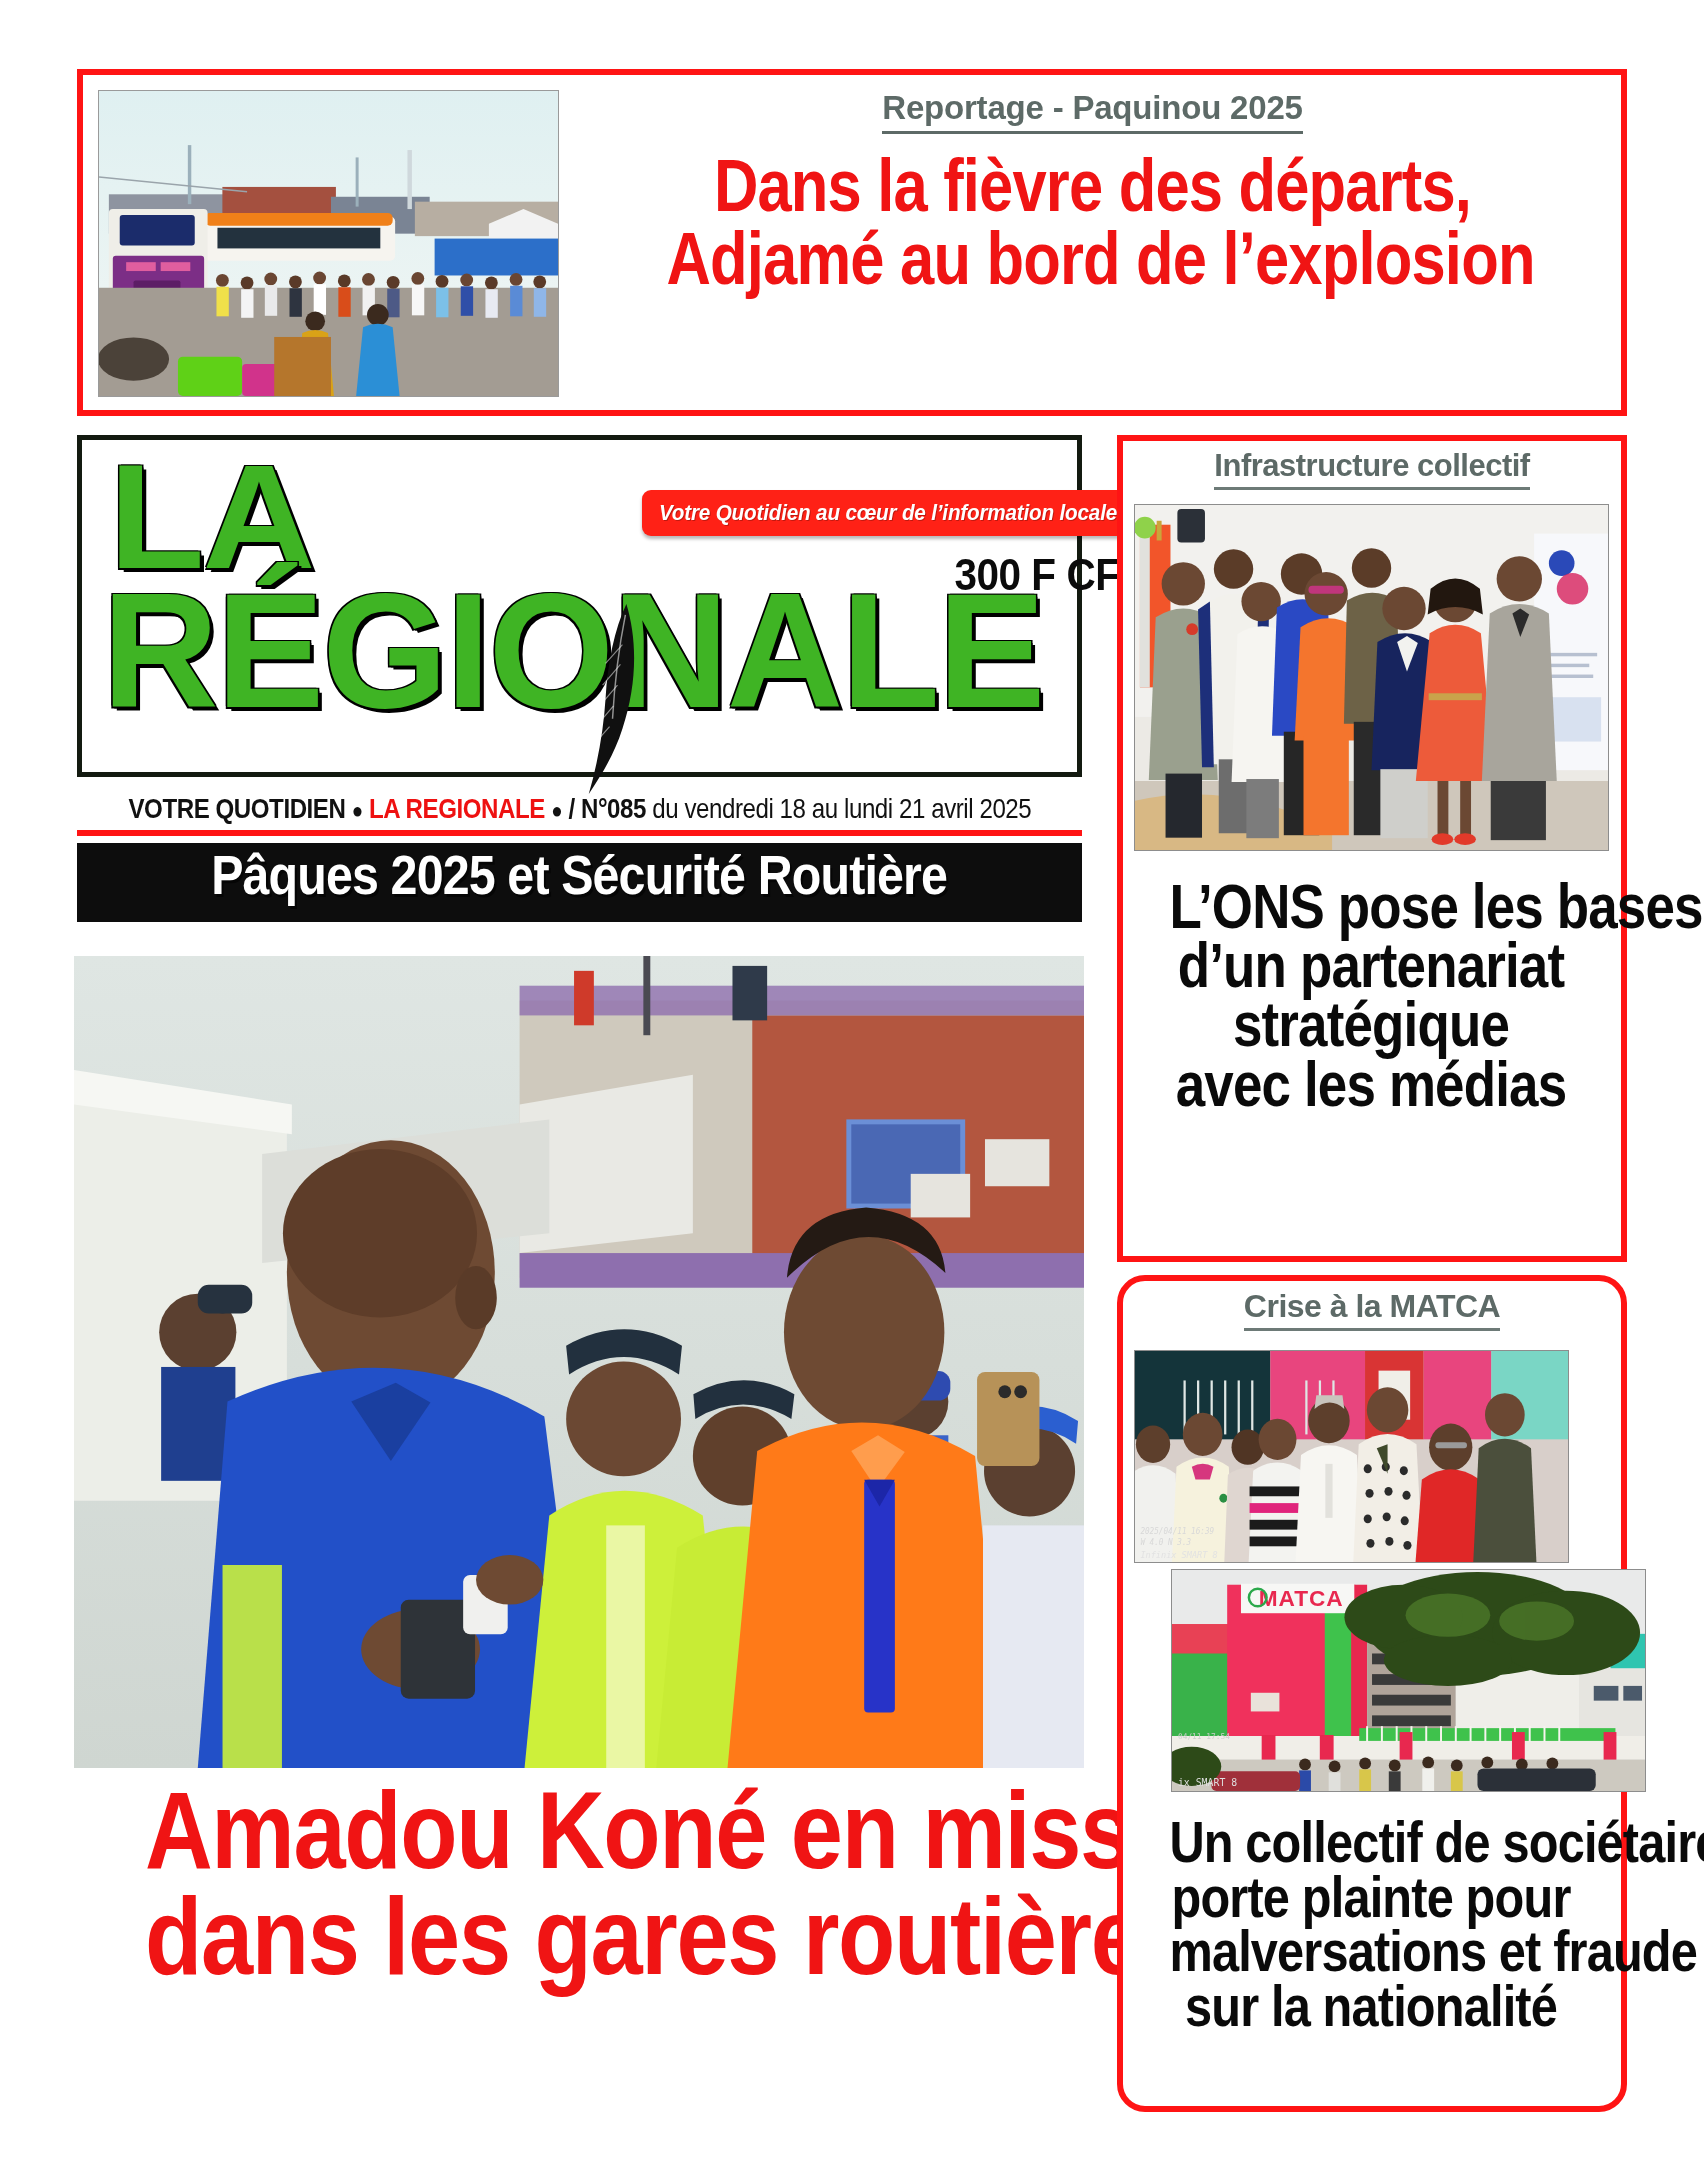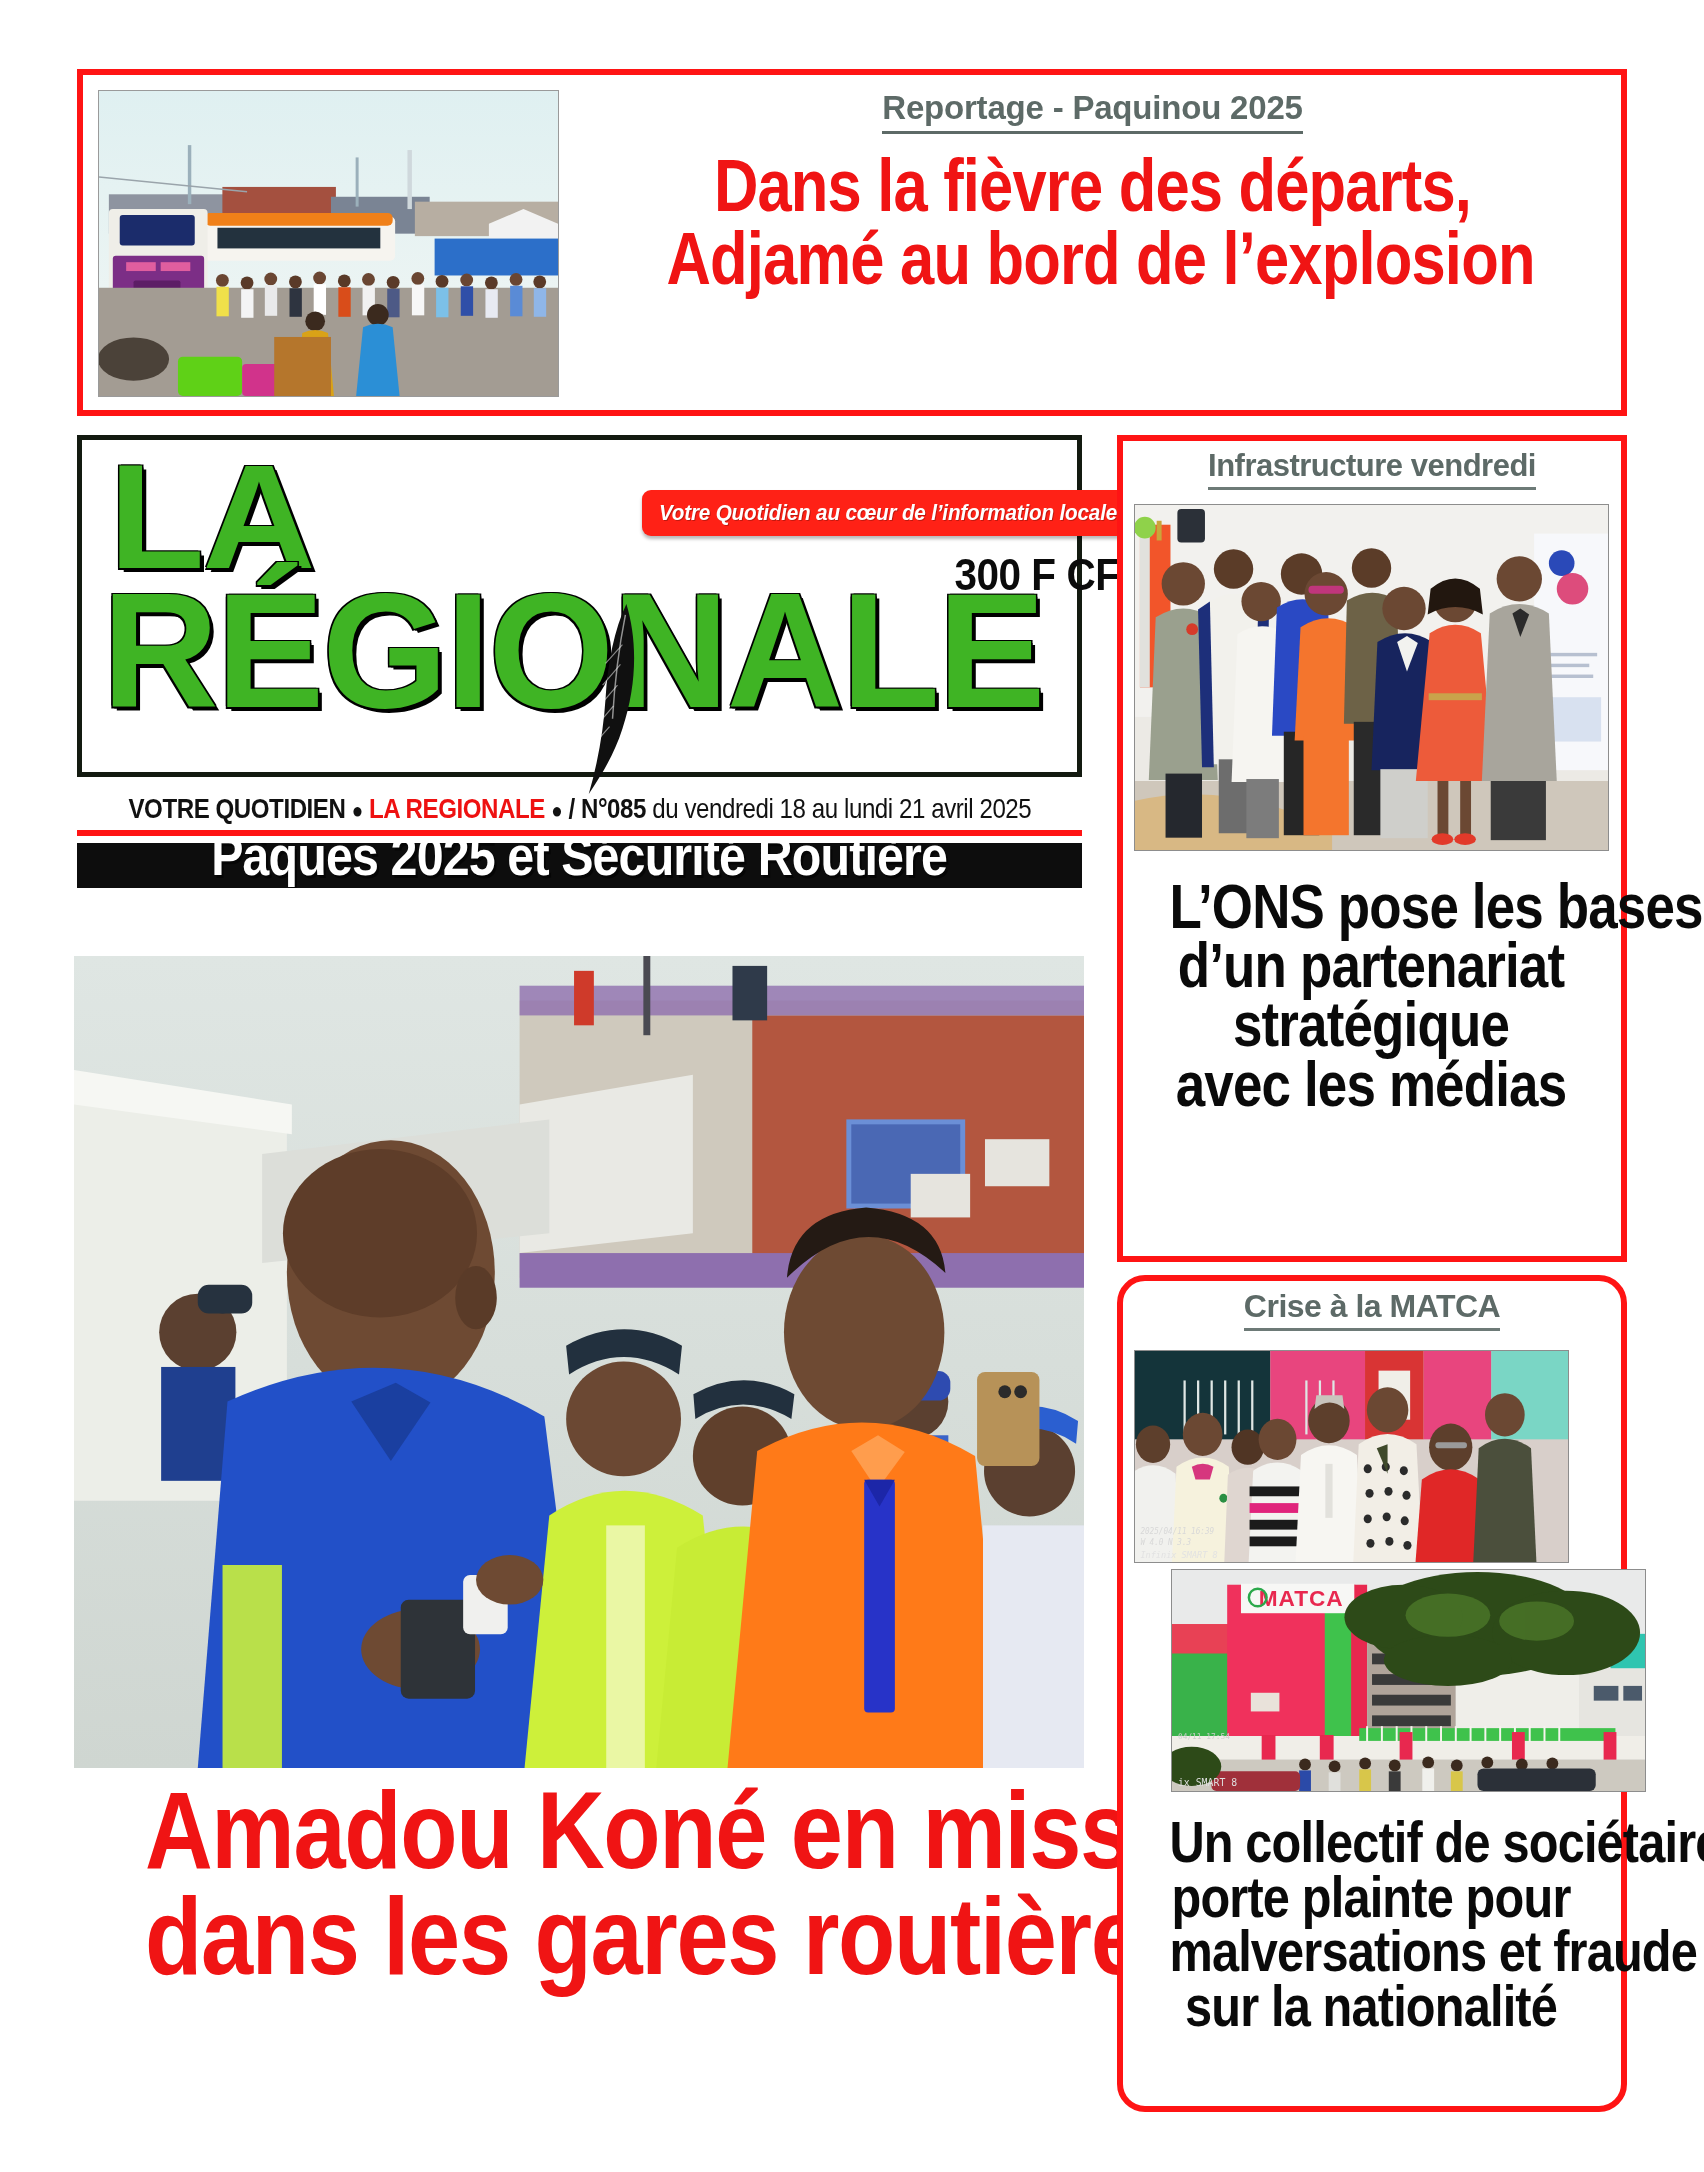--- a/index.html
+++ b/index.html
@@ -104,22 +104,22 @@
   }
   .dateline .red{color:#EE1111;}
   .dateline .dot{color:#111;font-size:22px;vertical-align:middle;}
   .dateline .light{font-weight:400;}
   .dateline-rule{
     position:absolute;left:77px;top:830px;width:1005px;height:6.4px;background:#FF1414;
   }
 
   
   .blackbar{
-    position:absolute;left:77px;top:843px;width:1005px;height:45px;
-    background:#0d0d0d;display:flex;align-items:flex-end;justify-content:center;
+    position:absolute;left:77px;top:843px;width:1005px;height:79px;
+    background:#0d0d0d;display:flex;align-items:flex-start;justify-content:center;
     overflow:hidden;
   }
   .blackbar span{
     color:#fff;font-weight:700;font-size:55px;letter-spacing:-1px;
     transform:scaleX(0.88);white-space:nowrap;
     text-shadow:2.5px 2.5px 0 rgba(0,0,0,0.6);
   }
 
   
   .mainphoto{
@@ -379,21 +379,21 @@
 
   <div class="mainhead">
     <div>Amadou Koné en mission</div>
     <div>dans les gares routières</div>
   </div>
 
   <div class="rcol">
 
     <div class="rbox rbox1">
       <div class="kicker-r k1">
-        <span>Infrastructure vendredi</span>
+        <span>Infrastructure collectif</span>
       </div>
 
       <div class="rphoto rphoto1">
         <svg viewBox="0 0 960 700" preserveAspectRatio="none" style="width:100%;height:100%;display:block">
           <rect width="960" height="700" fill="#eceae5"></rect>
           <rect x="0" y="0" width="960" height="430" fill="#f2f1ee"></rect>
 
           <rect x="10" y="40" width="62" height="330" fill="#F2552A"></rect>
           <rect x="10" y="40" width="20" height="330" fill="#e1e1dd"></rect>
           <rect x="44" y="32" width="10" height="40" fill="#caa53a"></rect>

